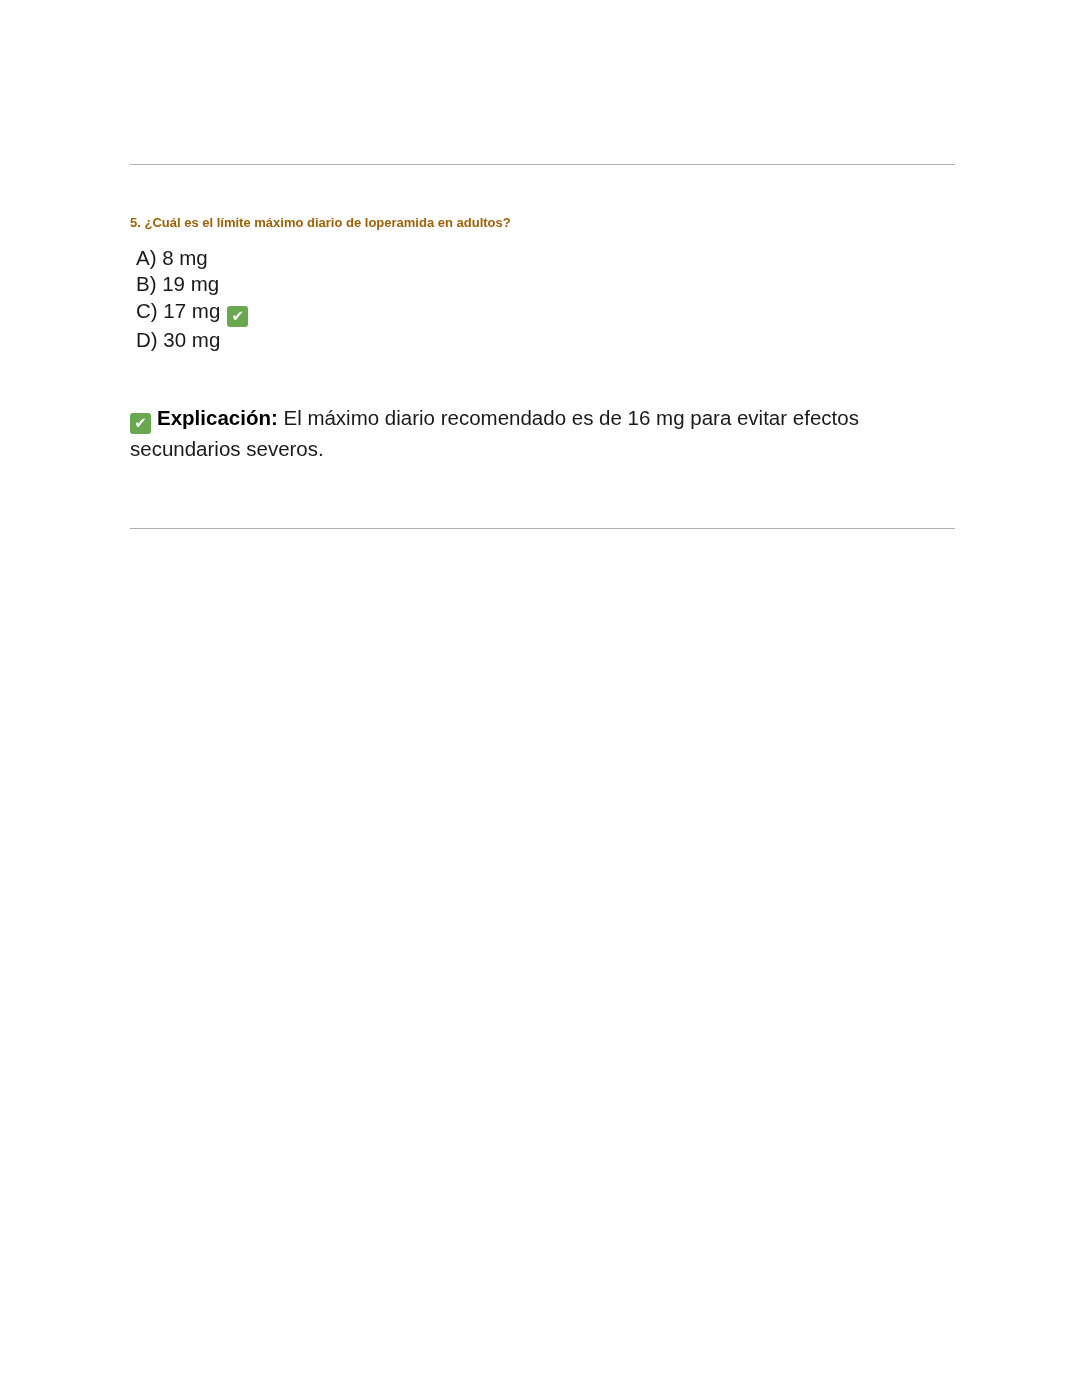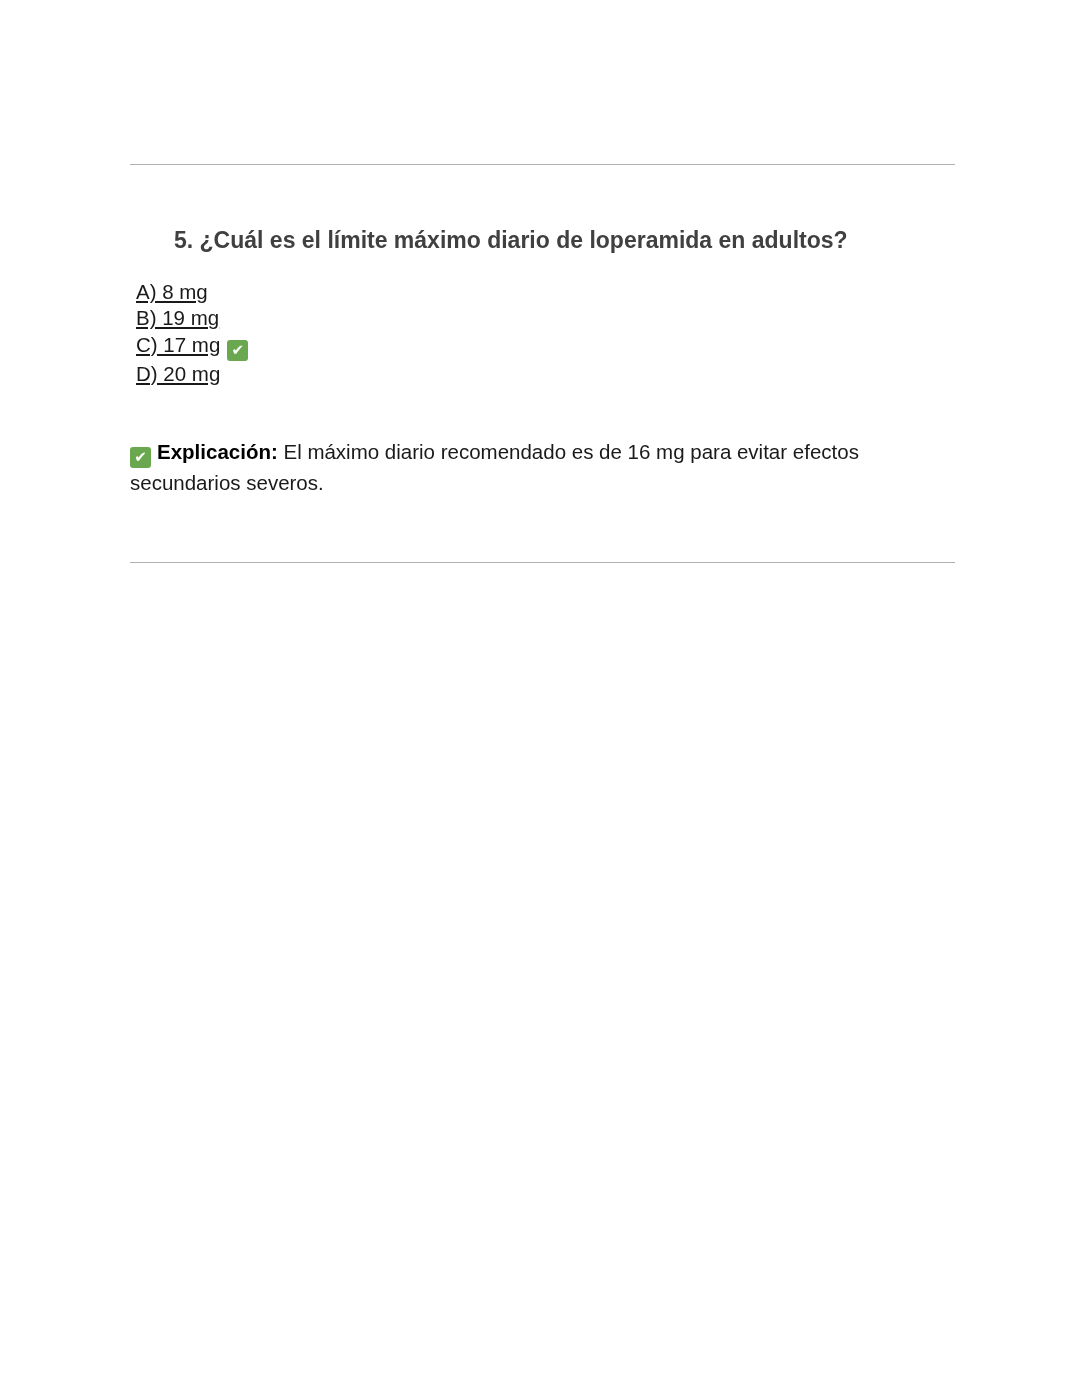--- a/index.html
+++ b/index.html
@@ -69,37 +69,35 @@
     margin: 0;
     width: 825px;
   }
 
   .spacer-1 { height: 46px; }
   .spacer-2 { height: 36px; }
   .spacer-3 { height: 30px; }
   .spacer-4 { height: 44px; }
 
   .question {
-    font-size: 23px;
+    font-size: 13px;
     font-weight: bold;
-    color: #404040;
+    color: #a16207;
     line-height: 1.4;
-    margin-left: 44px;
   }
 
   .options {
     margin-top: 6px;
   }
   .option {
     font-size: 20.5px;
     line-height: 1.28;
     color: #1a1a1a;
     padding-left: 6px;
     white-space: nowrap;
-    text-decoration: underline;
   }
 </style>
 </head>
 <body>
 
 <div class="page">
   <div class="content">
 
 
     <div class="spacer-1"></div>
@@ -112,21 +110,21 @@
       <div class="option">
         <span>A) 8 mg</span>
       </div>
       <div class="option">
         <span>B) 19 mg</span>
       </div>
       <div class="option">
         <span>C) 17 mg</span><span class="check-badge inline-after">✔</span>
       </div>
       <div class="option">
-        <span>D) 20 mg</span>
+        <span>D) 30 mg</span>
       </div>
     </div>
 
     <div class="spacer-3"></div>
 
     <p class="explanation">
       <span class="check-badge">✔</span><span class="label">Explicación:</span><span class="body"> El máximo diario recomendado es de 16 mg para evitar efectos secundarios severos.</span>
     </p>
 
     <div class="spacer-4"></div>

